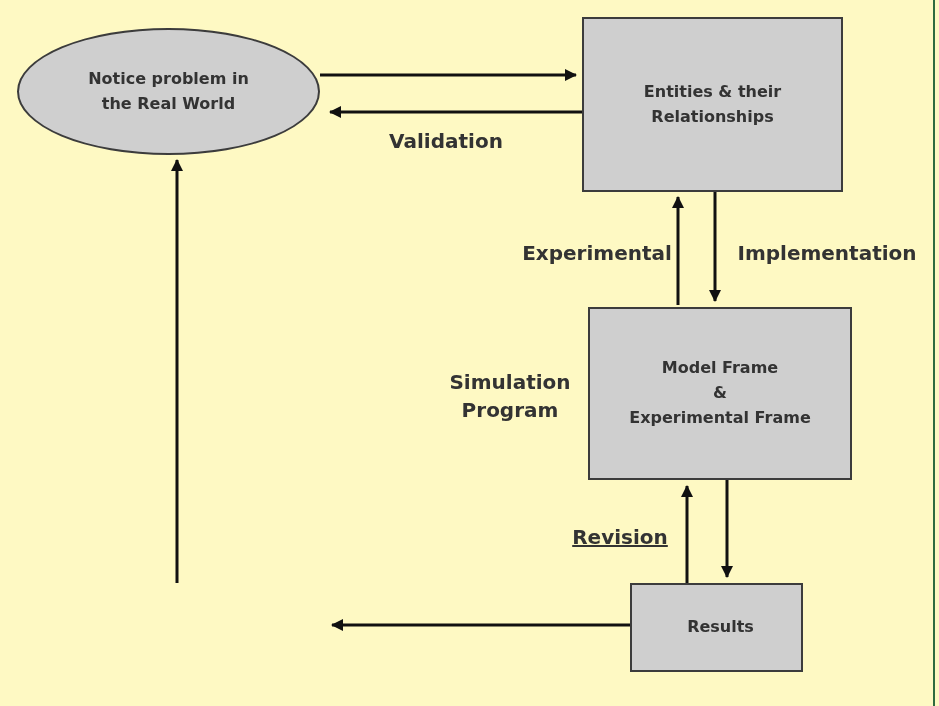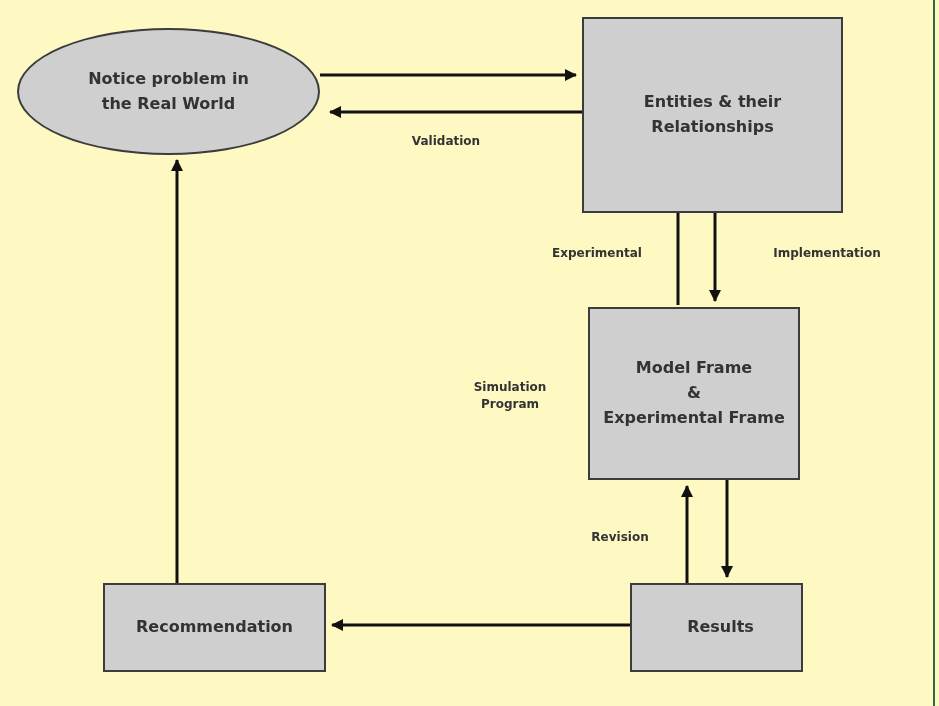--- a/index.html
+++ b/index.html
@@ -39,39 +39,39 @@
     font-size: 16px;
     font-weight: bold;
     color: #333333;
     white-space: pre-line;
     line-height: 1.55;
   }
   #node-real-world {
     left: 17px; top: 28px; width: 303px; height: 127px;
     border-radius: 50%;
   }
-  #node-entities        { left: 582px; top: 17px;  width: 261px; height: 196px; }
-  #node-model-frame     { left: 588px; top: 307px; width: 212px; height: 173px; }
+  #node-entities        { left: 582px; top: 17px;  width: 261px; height: 175px; }
+  #node-model-frame     { left: 588px; top: 307px; width: 264px; height: 173px; }
   #node-results         { left: 630px; top: 583px; width: 173px; height: 89px; padding-left: 8px; }
   #node-recommendation  { left: 103px; top: 583px; width: 223px; height: 89px; }
   .edge-label {
     position: absolute;
     transform: translate(-50%, -50%);
-    font-size: 12px;
+    font-size: 20px;
     font-weight: bold;
     color: #333333;
     text-align: center;
     white-space: pre-line;
     line-height: 1.4;
   }
   #label-validation      { left: 446px; top: 141px; }
   #label-verification    { left: 597px; top: 253px; }
   #label-implementation  { left: 827px; top: 253px; }
   #label-simulation      { left: 510px; top: 396px; }
-  #label-revision        { left: 620px; top: 537px; }
+  #label-revision        { left: 620px; top: 537px; text-decoration: underline; }
   #label-output-analysis { left: 487px; top: 670px; }
   #frame-right-border {
     position: absolute;
     left: 933px; top: 0;
     width: 2px; height: 706px;
     background: #2f6b3f;
   }
 </style>
 </head>
 <body>
@@ -99,21 +99,20 @@
 
   <div class="node" id="node-entities">Entities &amp; their
 Relationships</div>
 
   <div class="node" id="node-model-frame">Model Frame
 &amp;
 Experimental Frame</div>
 
   <div class="node" id="node-results">Results</div>
 
-  <div class="node" id="node-recommendation">Recommendation</div>
 
   <div class="edge-label" id="label-validation">Validation</div>
 
   <div class="edge-label" id="label-verification">Experimental</div>
 
   <div class="edge-label" id="label-simulation">Simulation
 Program</div>
 
   <div class="edge-label" id="label-implementation">Implementation</div>
 

